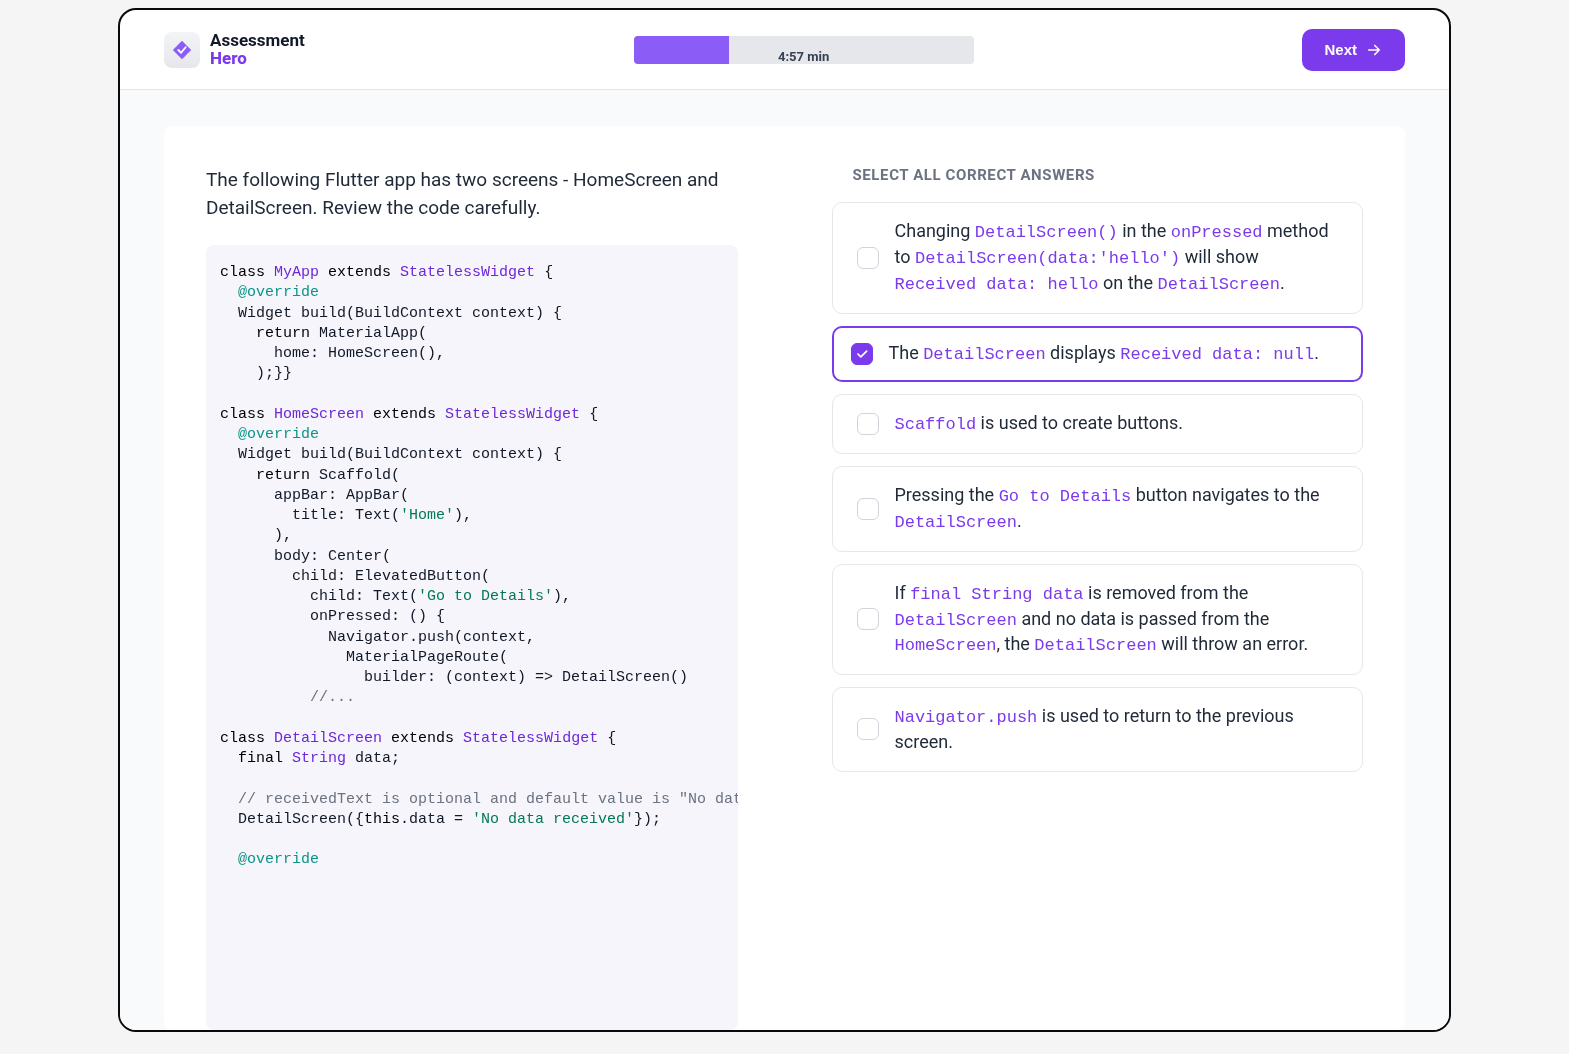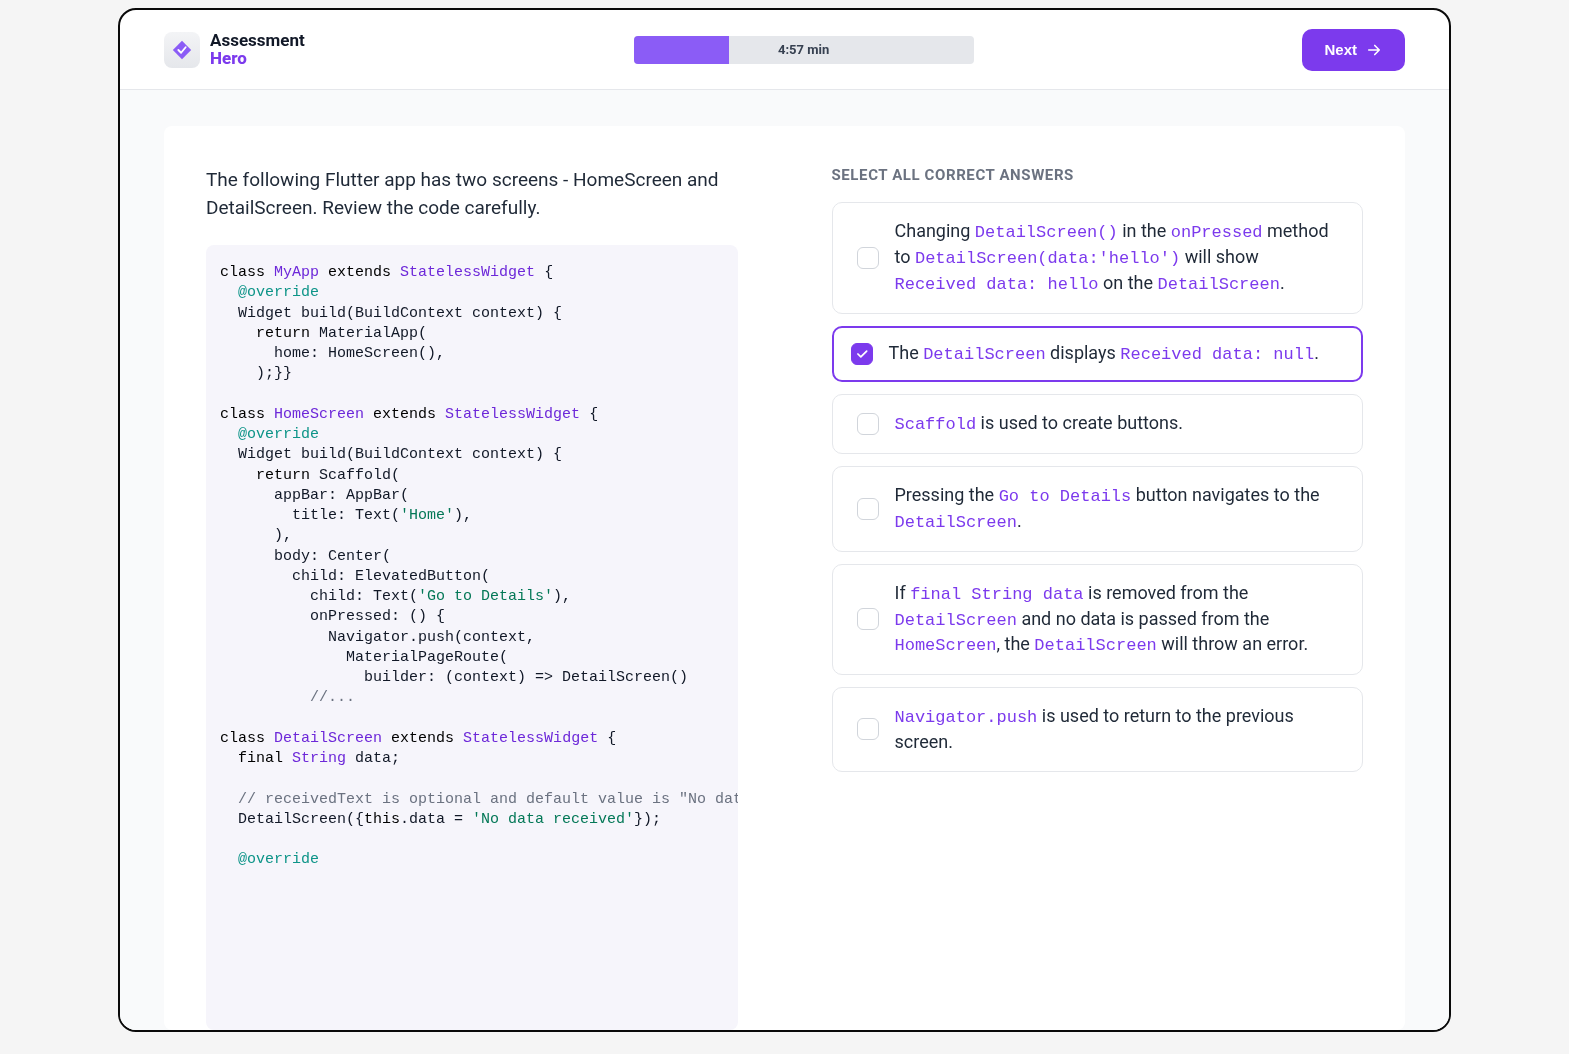--- a/index.html
+++ b/index.html
@@ -41,21 +41,21 @@
   .brand-text .line1 { font-weight: 700; font-size: 17px; color: #111827; }
   .brand-text .line2 { font-weight: 800; font-size: 17px; color: #7c3aed; }
   .progress-wrap {
     flex: 1;
     display: flex;
     justify-content: center;
   }
   .progress {
     width: 340px; height: 28px; border-radius: 4px;
     background: #e5e7eb; position: relative; overflow: hidden;
-    display: flex; align-items: center; justify-content: center;
+    display: flex; align-items: flex-end; justify-content: center;
   }
   .progress-fill {
     position: absolute; left: 0; top: 0; bottom: 0;
     width: 28%;
     background: #8b5cf6;
   }
   .progress-label {
     position: relative; z-index: 1;
     font-size: 13px; font-weight: 700; color: #374151;
   }
@@ -102,20 +102,21 @@
   .kw { color: #000000; text-align: center; }
   .cls { color: #6d28d9; }
   .ann { color: #0d9488; }
   .str { color: #047857; }
   .cmt { color: #6b7280; }
   .right { display: flex; flex-direction: column; }
   .instr {
     font-size: 15px; font-weight: 700; letter-spacing: 0.04em;
     color: #6b7280;
     margin-bottom: 18px;
+    margin-left: 21px;
   }
   .opts { display: flex; flex-direction: column; gap: 12px; }
   .opt {
     border: 1px solid #e5e7eb;
     border-radius: 10px;
     padding: 16px 24px;
     display: flex; align-items: center; gap: 16px;
     cursor: pointer;
   }
   .opt.selected {

